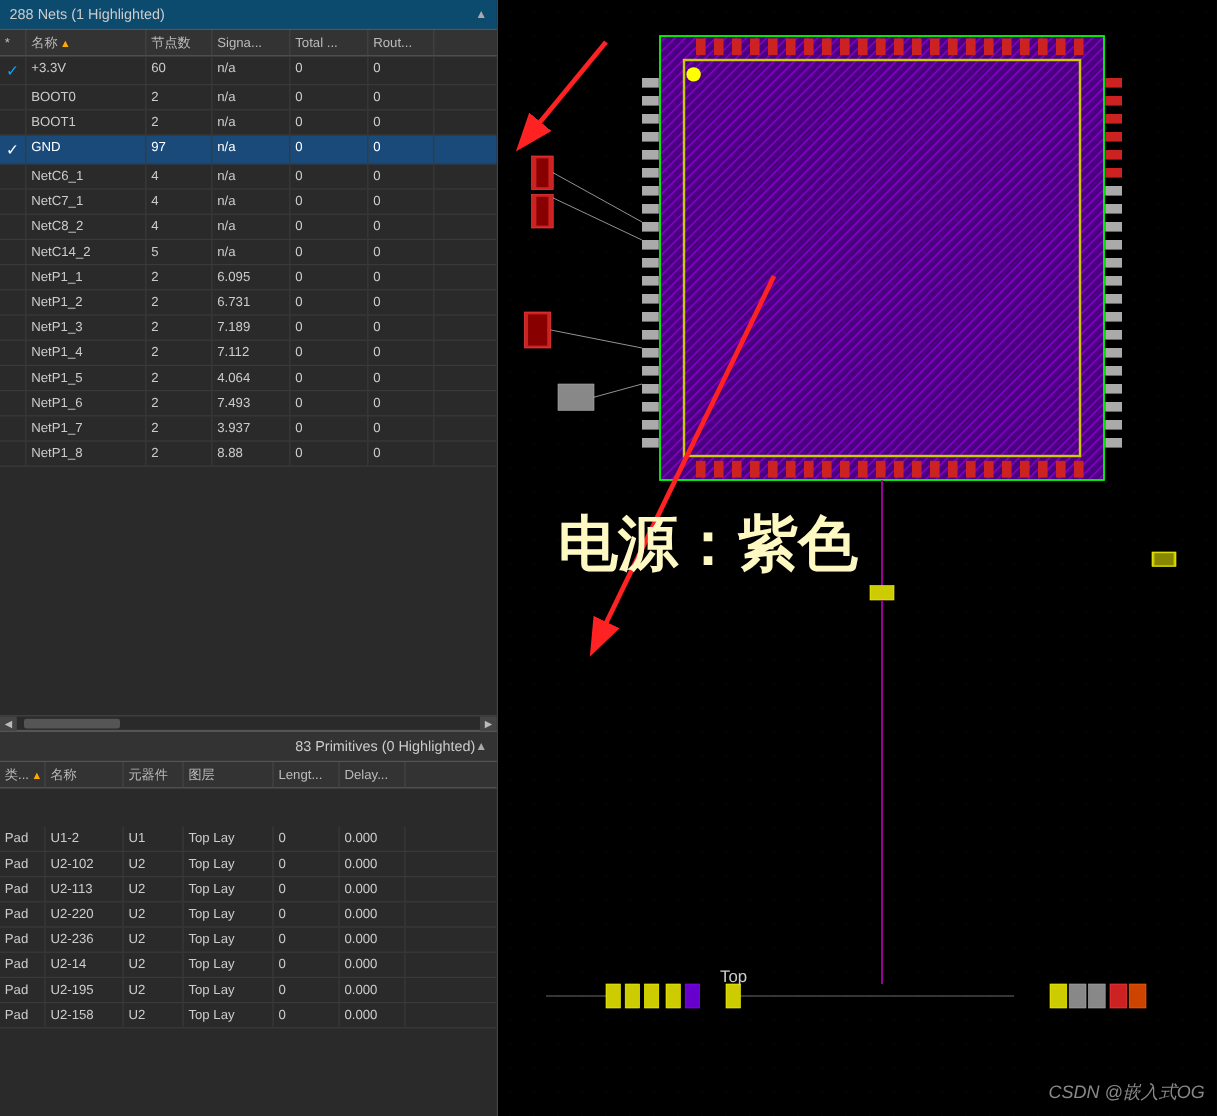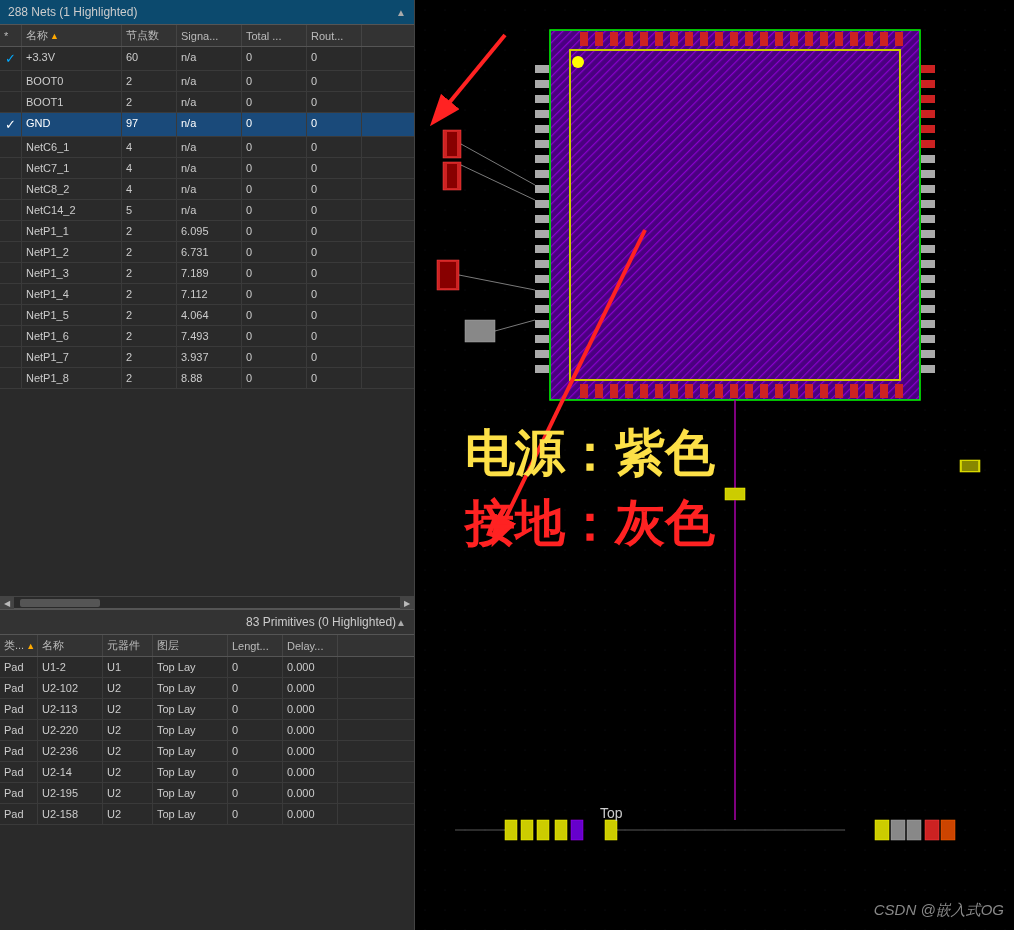--- a/index.html
+++ b/index.html
@@ -138,20 +138,21 @@
       border-right: 1px solid #444;
       white-space: nowrap;
       overflow: hidden;
       display: flex;
       align-items: center;
     }
 
     .prim-table-body {
       overflow-y: auto;
       flex: 1;
+      margin-top: 32px;
     }
 
     .prim-row {
       display: grid;
       grid-template-columns: 38px 65px 50px 75px 55px 55px;
       border-bottom: 1px solid #3a3a3a;
       cursor: pointer;
     }
 
     .prim-row .cell {
@@ -660,23 +661,20 @@
       </defs>
 
       <line x1="90" y1="35" x2="20" y2="120" stroke="#ff2222" stroke-width="4" marker-end="url(#arrowhead)"></line>
 
       <line x1="230" y1="230" x2="80" y2="540" stroke="#ff2222" stroke-width="4" marker-end="url(#arrowhead)"></line>
 
       <text x="185" y="818" fill="#cccccc" font-size="14" font-family="Arial">Top</text>
     </svg>
 
     <div style="position:absolute; top:420px; left:50px;">
-      <span style="font-size:50px; font-weight:bold; color:#fde047; font-family:Liberation Sans, sans-serif; white-space:nowrap;">电源：紫色</span>
-    </div>
-    <div style="position:absolute; top:490px; left:50px;">
-      <span style="font-size:50px; font-weight:bold; color:#ff2222; font-family:Arial,sans-serif; white-space:nowrap;">接地：灰色</span>
+      <span style="font-size:50px; font-weight:bold; color:#fef9c3; font-family:Liberation Sans, sans-serif; white-space:nowrap;">电源：紫色</span>
     </div>
 
     <div class="csdn-watermark">
       <span>CSDN @嵌入式OG</span>
     </div>
   </div>
 </div>
 
 </body></html>

